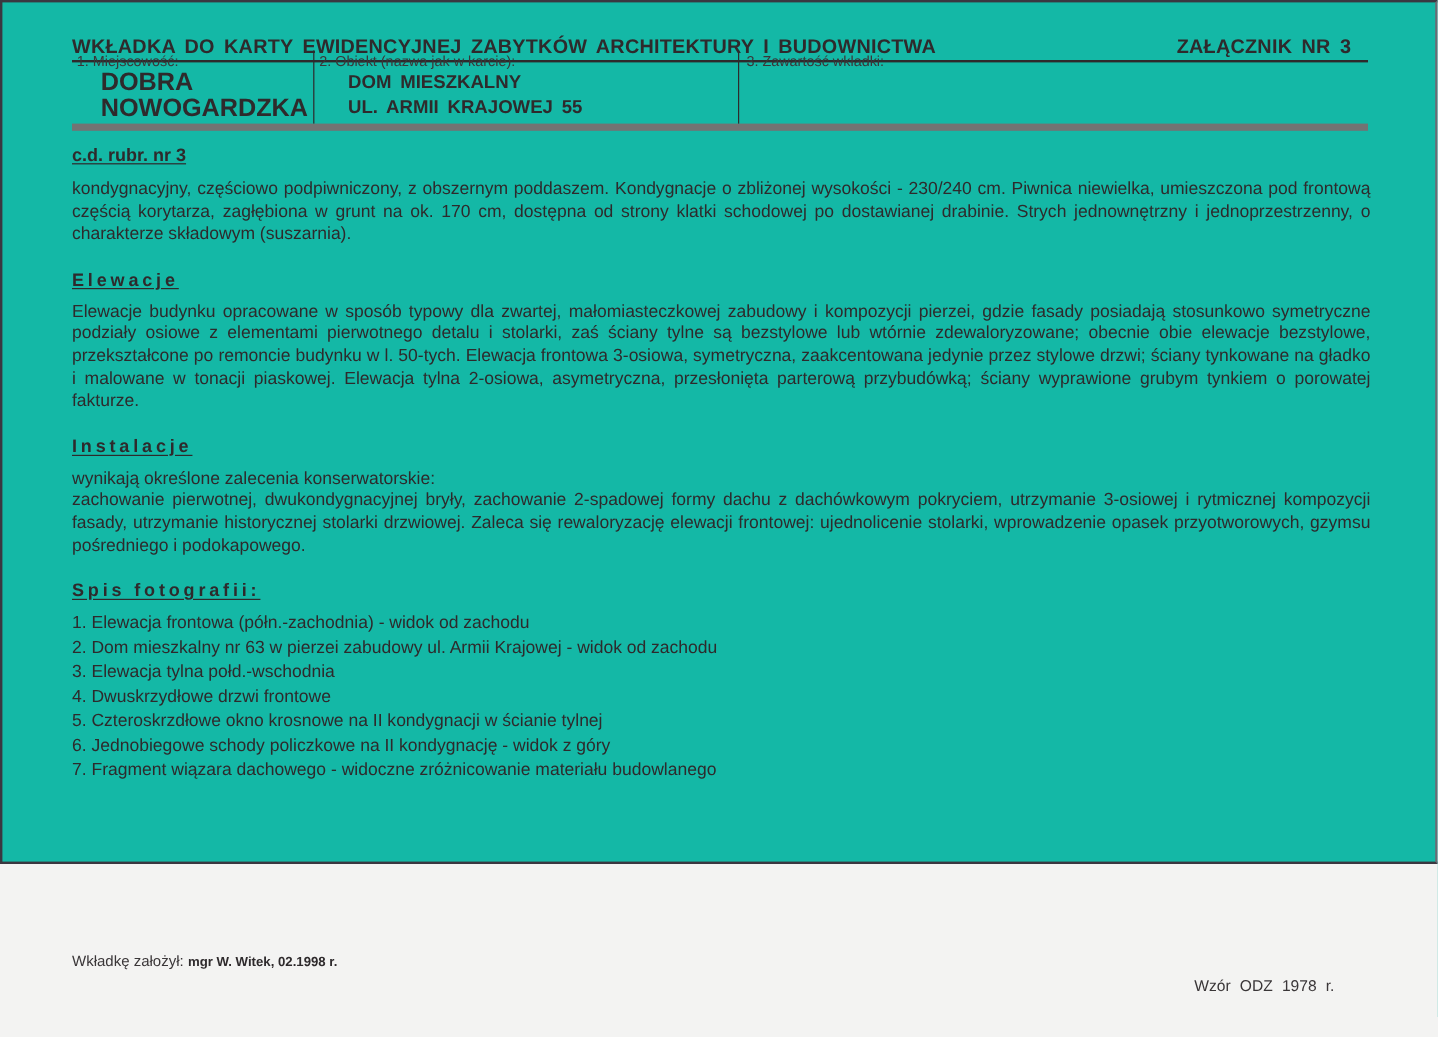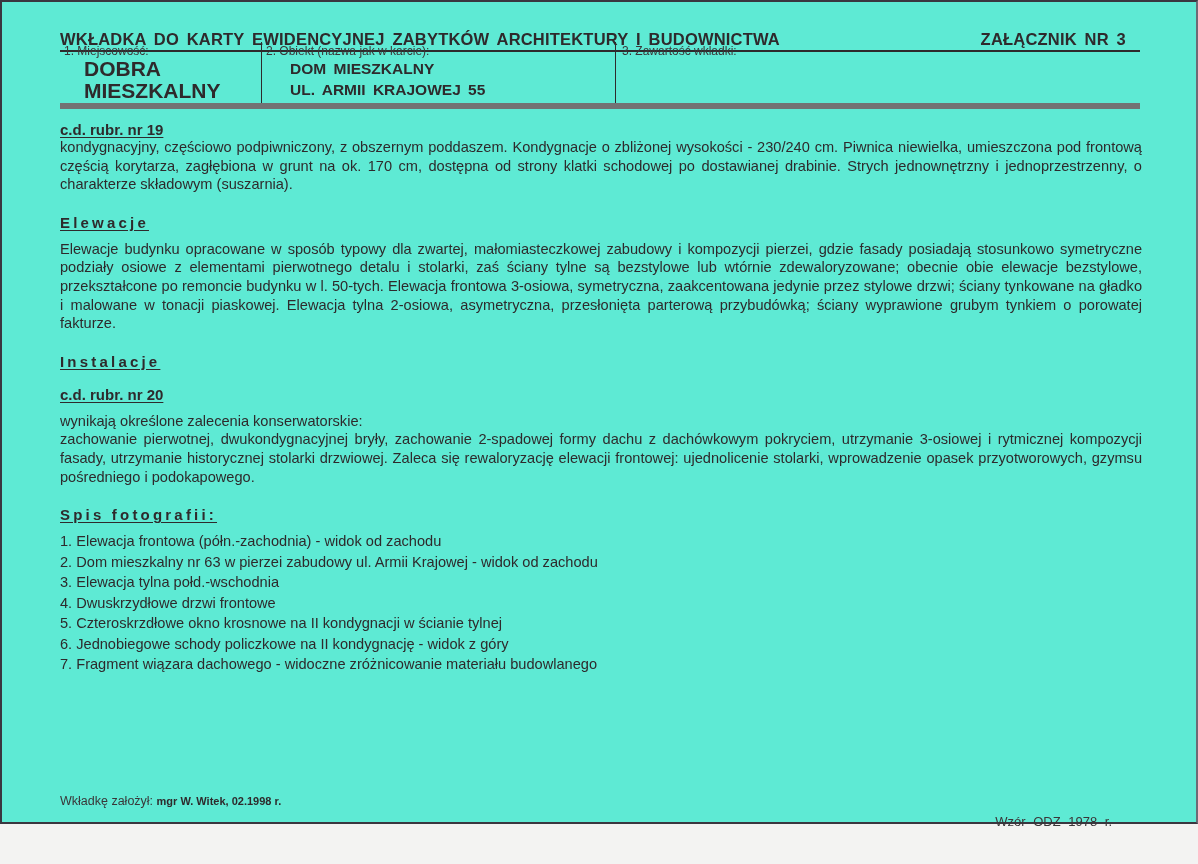--- a/index.html
+++ b/index.html
@@ -4,22 +4,22 @@
   <style>
     * { margin: 0; padding: 0; box-sizing: border-box; }
     html, body {
       width: 1198px; height: 864px; overflow: hidden;
       background: #f3f3f2;
       font-family: "Liberation Sans", sans-serif;
       color: #2e2a2c;
     }
     .page {
       position: relative;
-      width: 1198px; height: 824px;
-      background: #5eead4;
+      width: 1198px; height: 720px;
+      background: #14b8a6;
       border-left: 2px solid #3a3740;
       border-top: 2px solid #3a3740;
       border-bottom: 2px solid #3a3740;
       border-right: 2px solid #6c6a74;
     }
     .header-line {
       position: absolute; left: 58px; top: 28px; width: 1080px;
       display: flex; justify-content: space-between; align-items: flex-end;
       border-bottom: 2px solid #2e2a2c; padding-bottom: 1px;
       font-weight: bold; font-size: 16.5px; letter-spacing: 0.2px;
@@ -63,42 +63,41 @@
 
   <div class="header-line">
     <span class="title">WKŁADKA DO KARTY EWIDENCYJNEJ ZABYTKÓW ARCHITEKTURY I BUDOWNICTWA</span>
     <span class="annex">ZAŁĄCZNIK NR 3</span>
   </div>
 
   <div class="boxes">
     <div class="box box1">
       <div class="box-label">1.  Miejscowość:</div>
       <div class="box-value">DOBRA</div>
-      <div class="box-value">MIESZKALNY</div>
+      <div class="box-value">NOWOGARDZKA</div>
     </div>
     <div class="box box2">
       <div class="box-label">2.  Obiekt (nazwa jak w karcie):</div>
       <div class="box-value">DOM  MIESZKALNY</div>
       <div class="box-value">UL.  ARMII  KRAJOWEJ  55</div>
     </div>
     <div class="box box3">
       <div class="box-label">3.  Zawartość wkładki:</div>
     </div>
   </div>
 
   <div class="content">
-    <div class="sec-head" style="margin-top:1px;">c.d. rubr. nr 19</div>
-    <p class="para" style="">kondygnacyjny, częściowo podpiwniczony, z obszernym poddaszem. Kondygnacje o zbliżonej wysokości - 230/240 cm. Piwnica niewielka, umieszczona pod frontową częścią korytarza, zagłębiona w grunt na ok. 170 cm, dostępna od strony klatki schodowej po dostawianej drabinie. Strych jednownętrzny i jednoprzestrzenny, o charakterze składowym (suszarnia).</p>
+    <div class="sec-head" style="margin-top:1px;">c.d. rubr. nr 3</div>
+    <p class="para" style="margin-top:11px;">kondygnacyjny, częściowo podpiwniczony, z obszernym poddaszem. Kondygnacje o zbliżonej wysokości - 230/240 cm. Piwnica niewielka, umieszczona pod frontową częścią korytarza, zagłębiona w grunt na ok. 170 cm, dostępna od strony klatki schodowej po dostawianej drabinie. Strych jednownętrzny i jednoprzestrzenny, o charakterze składowym (suszarnia).</p>
 
     <div class="sec-head spaced" style="margin-top:20px;">Elewacje</div>
     <p class="para" style="margin-top:9px;">Elewacje budynku opracowane w sposób typowy dla zwartej, małomiasteczkowej zabudowy i kompozycji pierzei, gdzie fasady posiadają stosunkowo symetryczne podziały osiowe z elementami pierwotnego detalu i stolarki, zaś ściany tylne są bezstylowe lub wtórnie zdewaloryzowane; obecnie obie elewacje bezstylowe, przekształcone po remoncie budynku w l. 50-tych. Elewacja frontowa 3-osiowa, symetryczna, zaakcentowana jedynie przez stylowe drzwi; ściany tynkowane na gładko i malowane w tonacji piaskowej. Elewacja tylna 2-osiowa, asymetryczna, przesłonięta parterową przybudówką; ściany wyprawione grubym tynkiem o porowatej fakturze.</p>
 
     <div class="sec-head spaced" style="margin-top:20px;">Instalacje</div>
 
-    <div class="sec-head" style="margin-top:16px;">c.d. rubr. nr 20</div>
     <p class="para left" style="margin-top:9px;">wynikają określone zalecenia konserwatorskie:</p>
     <p class="para">zachowanie pierwotnej, dwukondygnacyjnej bryły, zachowanie 2-spadowej formy dachu z dachówkowym pokryciem, utrzymanie 3-osiowej i rytmicznej kompozycji fasady, utrzymanie historycznej stolarki drzwiowej. Zaleca się rewaloryzację elewacji frontowej: ujednolicenie stolarki, wprowadzenie opasek przyotworowych, gzymsu pośredniego i podokapowego.</p>
 
     <div class="sec-head spaced" style="margin-top:20px;">Spis fotografii:</div>
     <ul class="list" style="margin-top:8px;">
       <li>1. Elewacja frontowa (półn.-zachodnia) - widok od zachodu</li>
       <li>2. Dom mieszkalny nr 63 w pierzei zabudowy ul. Armii Krajowej - widok od zachodu</li>
       <li>3. Elewacja tylna połd.-wschodnia</li>
       <li>4. Dwuskrzydłowe drzwi frontowe</li>
       <li>5. Czteroskrzdłowe okno krosnowe na II kondygnacji w ścianie tylnej</li>

